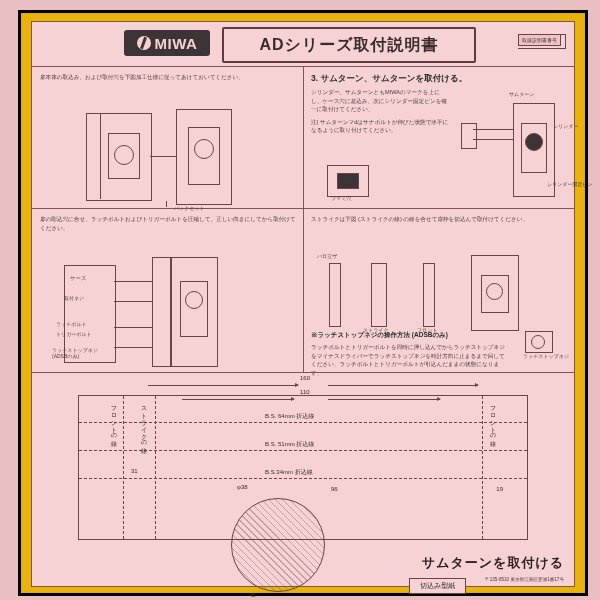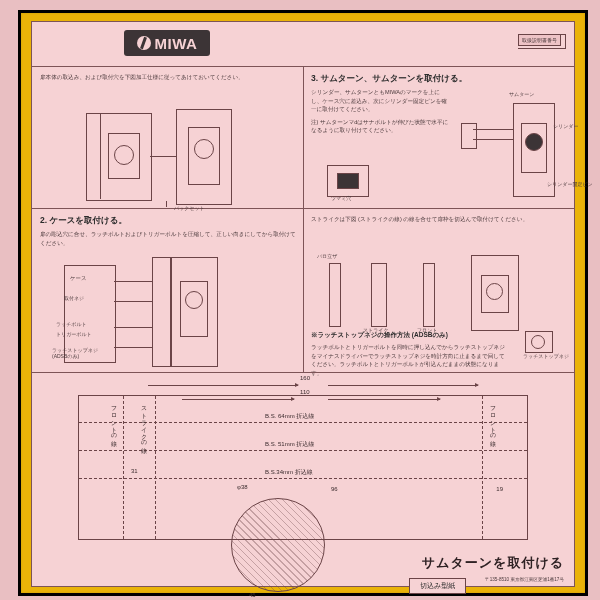--- a/index.html
+++ b/index.html
@@ -120,20 +120,21 @@
 <body>
 
 <div class="page">
   <div class="sheet">
 
     <div class="hdr">
       <div class="logo">
         <span class="bull"></span>
         <span>MIWA</span>
       </div>
+      <div class="title-box">ADシリーズ取付説明書</div>
       <div class="docno">
         <div class="lbl">取扱説明書番号</div>
         <div class="val">838H5092</div>
       </div>
     </div>
 
     <div class="cols">
 
       <div class="col left">
         <div class="hsplit"></div>
@@ -151,24 +152,20 @@
           <div class="rect" style="left:120px;top:0px;width:54px;height:94px;"></div>
           <div class="ln" style="left:120px;top:0;width:54px;height:1px;"></div>
           <div class="rect" style="left:132px;top:18px;width:30px;height:56px;"></div>
           <div class="dot" style="left:138px;top:30px;width:18px;height:18px;"></div>
           <div class="ln" style="left:94px;top:47px;width:26px;height:1px;"></div>
           <div class="lbl" style="left:118px;top:96px;">バックセット</div>
           <div class="ln" style="left:110px;top:92px;width:1px;height:6px;"></div>
         </div>
 
         <div class="step" style="top:148px;">
-          <div class="hd">
-            <span>2.</span>
-            <span>ケースを取付ける。</span>
-          </div>
           <div class="tx">扉の彫込穴に合せ、ラッチボルトおよびトリガーボルトを圧縮して、正しい向きにしてから取付けてください。</div>
         </div>
         <div class="art" style="left:20px;top:188px;width:250px;height:118px;">
           <div class="rect" style="left:12px;top:10px;width:50px;height:96px;"></div>
           <div class="ln" style="left:12px;top:10px;width:50px;height:1px;"></div>
           <div class="rect" style="left:100px;top:2px;width:18px;height:108px;"></div>
           <div class="rect" style="left:118px;top:2px;width:46px;height:108px;"></div>
           <div class="rect" style="left:128px;top:26px;width:26px;height:54px;"></div>
           <div class="dot" style="left:133px;top:36px;width:16px;height:16px;"></div>
 

